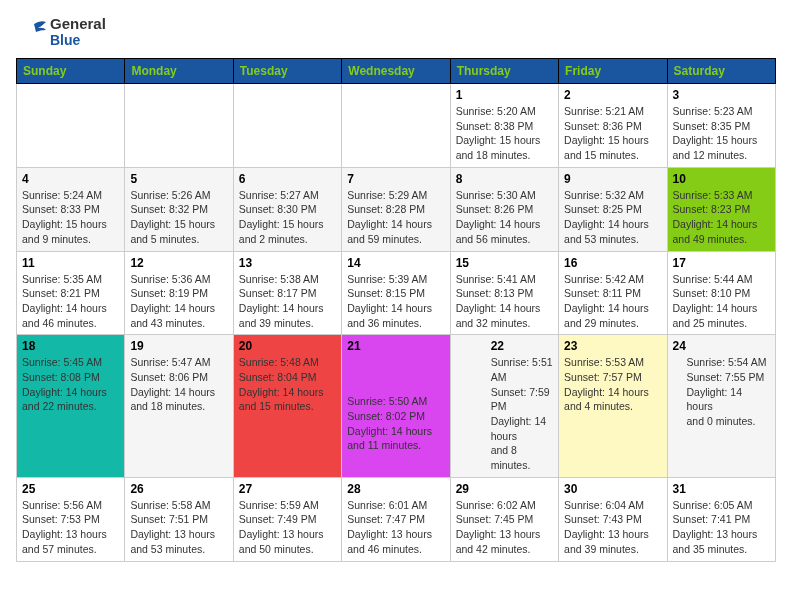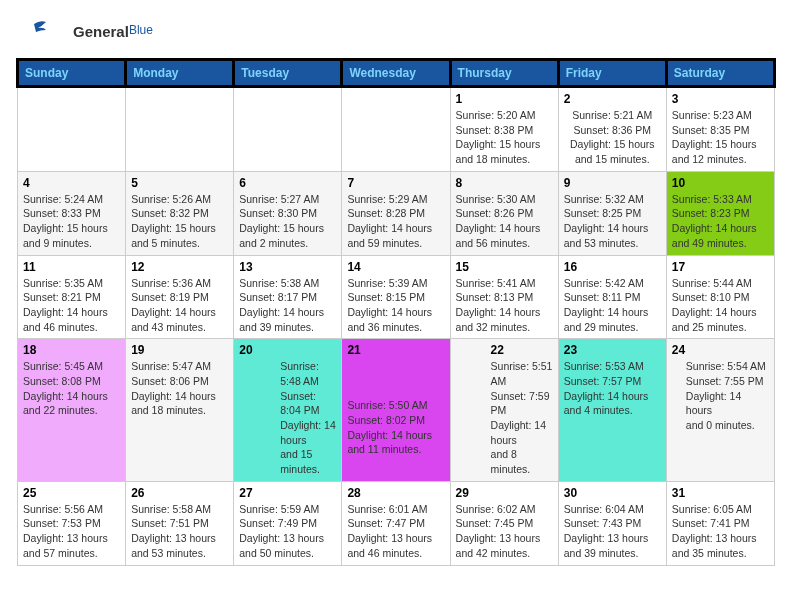--- a/index.html
+++ b/index.html
@@ -16,32 +16,31 @@
       align-items: flex-start;
       margin-bottom: 10px;
     }
     .logo {
       display: flex;
       align-items: center;
       gap: 4px;
     }
     .logo-text {
       display: flex;
-      flex-direction: row;
+      flex-direction: column;
       line-height: 1.1;
-      margin-left: 23px;
     }
     .logo-general {
       font-size: 15px;
       font-weight: bold;
       color: #333;
     }
     .logo-blue {
-      font-size: 12px;
-      font-weight: normal;
+      font-size: 14px;
+      font-weight: bold;
       color: #1a56a0;
     }
     .title-area {
       text-align: right;
     }
     .month-title {
       font-size: 36px;
       font-weight: bold;
       color: #333;
       line-height: 1.1;
@@ -50,25 +49,25 @@
       font-size: 14px;
       color: #333;
     }
     .calendar {
       width: 100%;
       border-collapse: collapse;
       font-size: 11px;
     }
     .calendar th {
       background: #1a56a0;
-      color: #7dd3fc;
+      color: #84cc16;
       text-align: left;
       padding: 5px 6px;
       font-size: 12px;
-      border: 3px solid #000000;
+      border: 1px solid #000000;
     }
     .calendar td {
       border: 1px solid #ccc;
       vertical-align: top;
       padding: 4px 5px;
       width: 108px;
       min-height: 80px;
       background: #fff;
     }
     .calendar tr:nth-child(even) td {
@@ -130,21 +129,21 @@
         <td class="empty-cell"></td>
         <td>
           <span class="day-number">1</span>
           <div class="day-content" style="white-space: pre-line;">Sunrise: 5:20 AM
 Sunset: 8:38 PM
 Daylight: 15 hours
 and 18 minutes.</div>
         </td>
         <td>
           <span class="day-number">2</span>
-          <div class="day-content" style="white-space: pre-line; text-align: center;">Sunrise: 5:21 AM
+          <div class="day-content" style="white-space: pre-line;">Sunrise: 5:21 AM
 Sunset: 8:36 PM
 Daylight: 15 hours
 and 15 minutes.</div>
         </td>
         <td>
           <span class="day-number">3</span>
           <div class="day-content" style="white-space: pre-line;">Sunrise: 5:23 AM
 Sunset: 8:35 PM
 Daylight: 15 hours
 and 12 minutes.</div>
@@ -246,56 +245,56 @@
         </td>
         <td>
           <span class="day-number">17</span>
           <div class="day-content" style="white-space: pre-line;">Sunrise: 5:44 AM
 Sunset: 8:10 PM
 Daylight: 14 hours
 and 25 minutes.</div>
         </td>
       </tr>
       <tr>
-        <td style="background: #f0abfc;">
+        <td style="background: #14b8a6;">
           <span class="day-number">18</span>
           <div class="day-content" style="white-space: pre-line;">Sunrise: 5:45 AM
 Sunset: 8:08 PM
 Daylight: 14 hours
 and 22 minutes.</div>
         </td>
         <td style="background: rgb(245, 245, 245);">
           <span class="day-number">19</span>
           <div class="day-content" style="white-space: pre-line;">Sunrise: 5:47 AM
 Sunset: 8:06 PM
 Daylight: 14 hours
 and 18 minutes.</div>
         </td>
-        <td style="background: #5eead4;">
+        <td style="background: #ef4444;">
           <span class="day-number">20</span>
-          <div class="day-content" style="white-space: pre-line; margin-left: 41px;">Sunrise: 5:48 AM
+          <div class="day-content" style="white-space: pre-line;">Sunrise: 5:48 AM
 Sunset: 8:04 PM
 Daylight: 14 hours
 and 15 minutes.</div>
         </td>
         <td style="background: #d946ef;">
           <span class="day-number">21</span>
           <div class="day-content" style="white-space: pre-line; margin-top: 41px;">Sunrise: 5:50 AM
 Sunset: 8:02 PM
 Daylight: 14 hours
 and 11 minutes.</div>
         </td>
         <td style="background: rgb(245, 245, 245); padding-left: 40px;">
           <span class="day-number">22</span>
           <div class="day-content" style="white-space: pre-line;">Sunrise: 5:51 AM
 Sunset: 7:59 PM
 Daylight: 14 hours
 and 8 minutes.</div>
         </td>
-        <td style="background: #5eead4;">
+        <td style="background: #fef9c3;">
           <span class="day-number">23</span>
           <div class="day-content" style="white-space: pre-line;">Sunrise: 5:53 AM
 Sunset: 7:57 PM
 Daylight: 14 hours
 and 4 minutes.</div>
         </td>
         <td style="background: rgb(245, 245, 245);">
           <span class="day-number">24</span>
           <div class="day-content" style="white-space: pre-line; margin-left: 14px;">Sunrise: 5:54 AM
 Sunset: 7:55 PM

